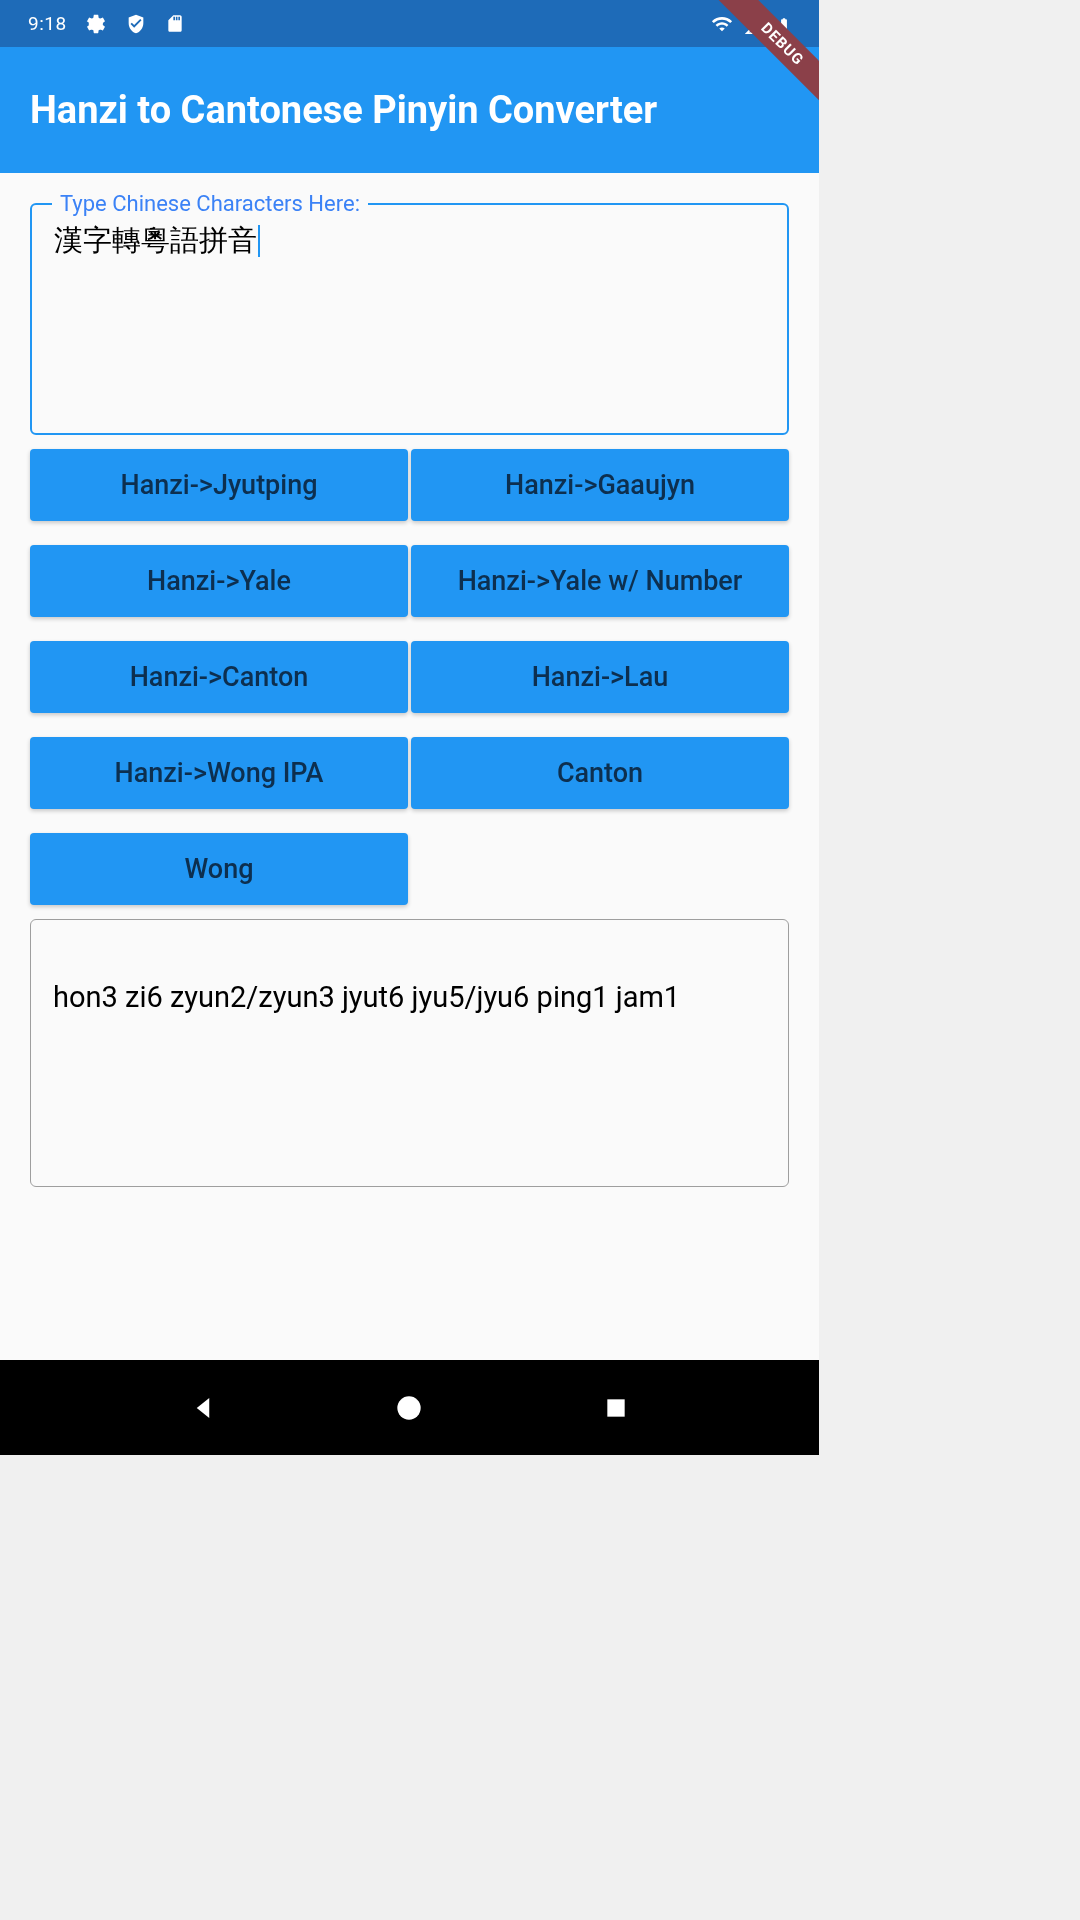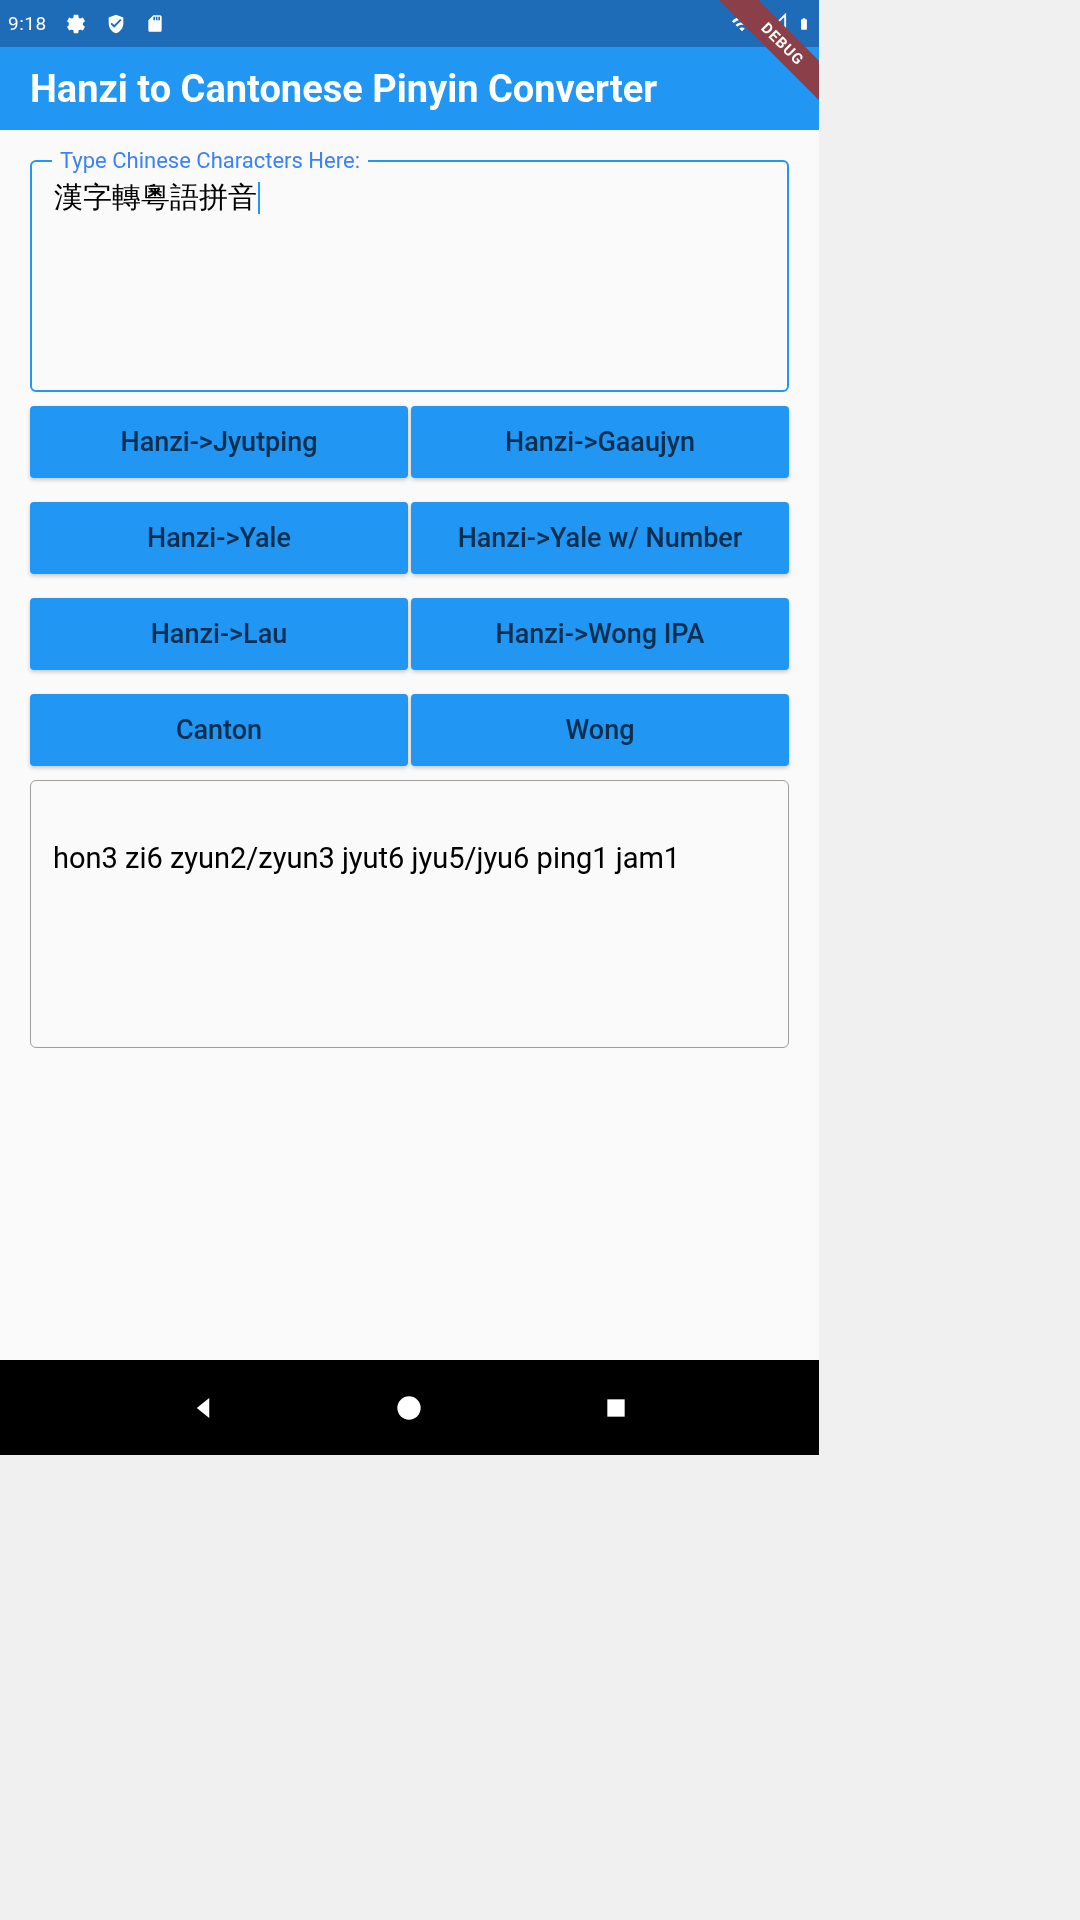--- a/index.html
+++ b/index.html
@@ -16,21 +16,21 @@
       flex-direction: column;
       position: relative;
       overflow: hidden;
     }
     .status-bar {
       height: 47px;
       background: #1e6bb8;
       display: flex;
       align-items: center;
       justify-content: space-between;
-      padding: 0 8px;
+      padding: 0 28px;
       color: white;
       font-size: 19px;
     }
     .status-left {
       display: flex;
       align-items: center;
       gap: 18px;
     }
     .status-right {
       display: flex;
@@ -38,21 +38,21 @@
       gap: 10px;
     }
     .status-time {
       font-weight: 400;
       letter-spacing: 0.5px;
     }
     .icon-gear, .icon-shield, .icon-sd, .icon-wifi, .icon-signal, .icon-battery {
       display: inline-block;
     }
     .app-bar {
-      height: 83px;
+      height: 126px;
       background: #2196f3;
       display: flex;
       align-items: center;
       padding: 0 30px;
     }
     .app-title {
       color: white;
       font-size: 38px;
       font-weight: 700;
     }
@@ -211,20 +211,21 @@
   <div class="input-container">
     <span class="input-label">Type Chinese Characters Here:</span>
     <span class="input-text"><span>漢字轉粵語拼音</span><span class="cursor"></span></span>
   </div>
 
   <div class="button-grid">
     <button class="btn">Hanzi-&gt;Jyutping</button>
     <button class="btn">Hanzi-&gt;Gaaujyn</button>
     <button class="btn">Hanzi-&gt;Yale</button>
     <button class="btn">Hanzi-&gt;Yale w/ Number</button>
+    <button class="btn">Hanzi-&gt;Canton</button>
     <button class="btn">Hanzi-&gt;Lau</button>
     <button class="btn">Hanzi-&gt;Wong IPA</button>
     <button class="btn">Canton</button>
     <button class="btn">Wong</button>
   </div>
 
   <div class="output-container">
     <div class="output-text">hon3 zi6 zyun2/zyun3 jyut6 jyu5/jyu6 ping1 jam1</div>
   </div>
 </div>

